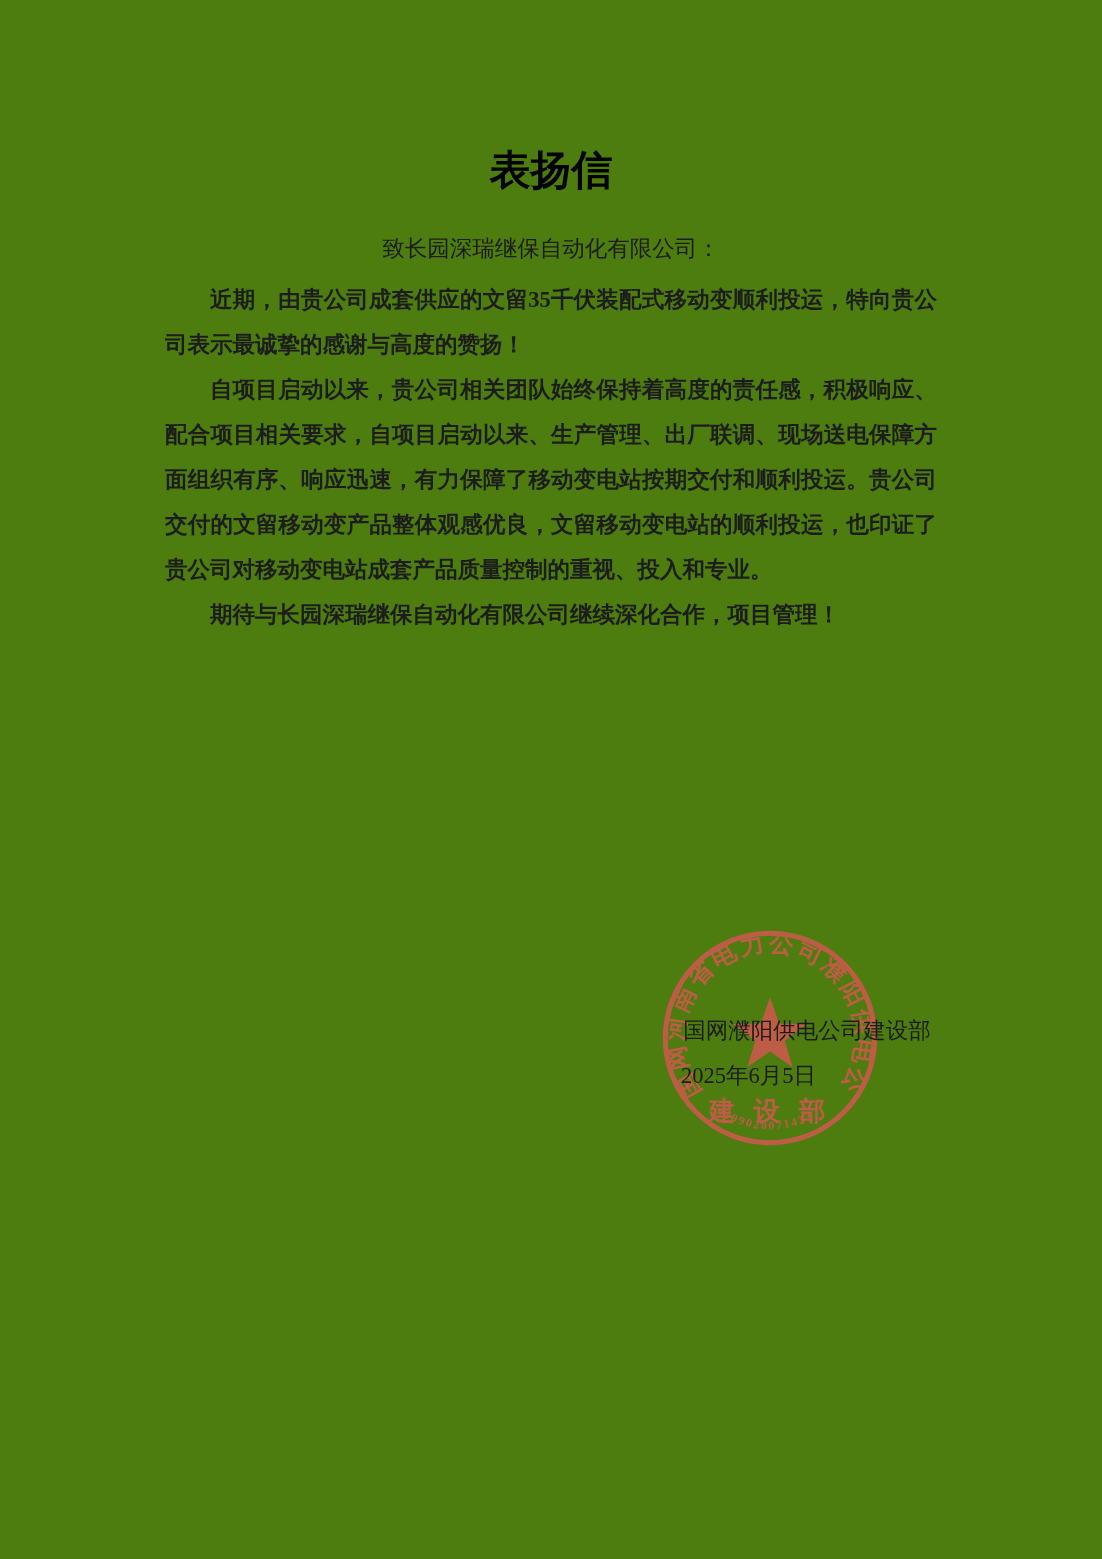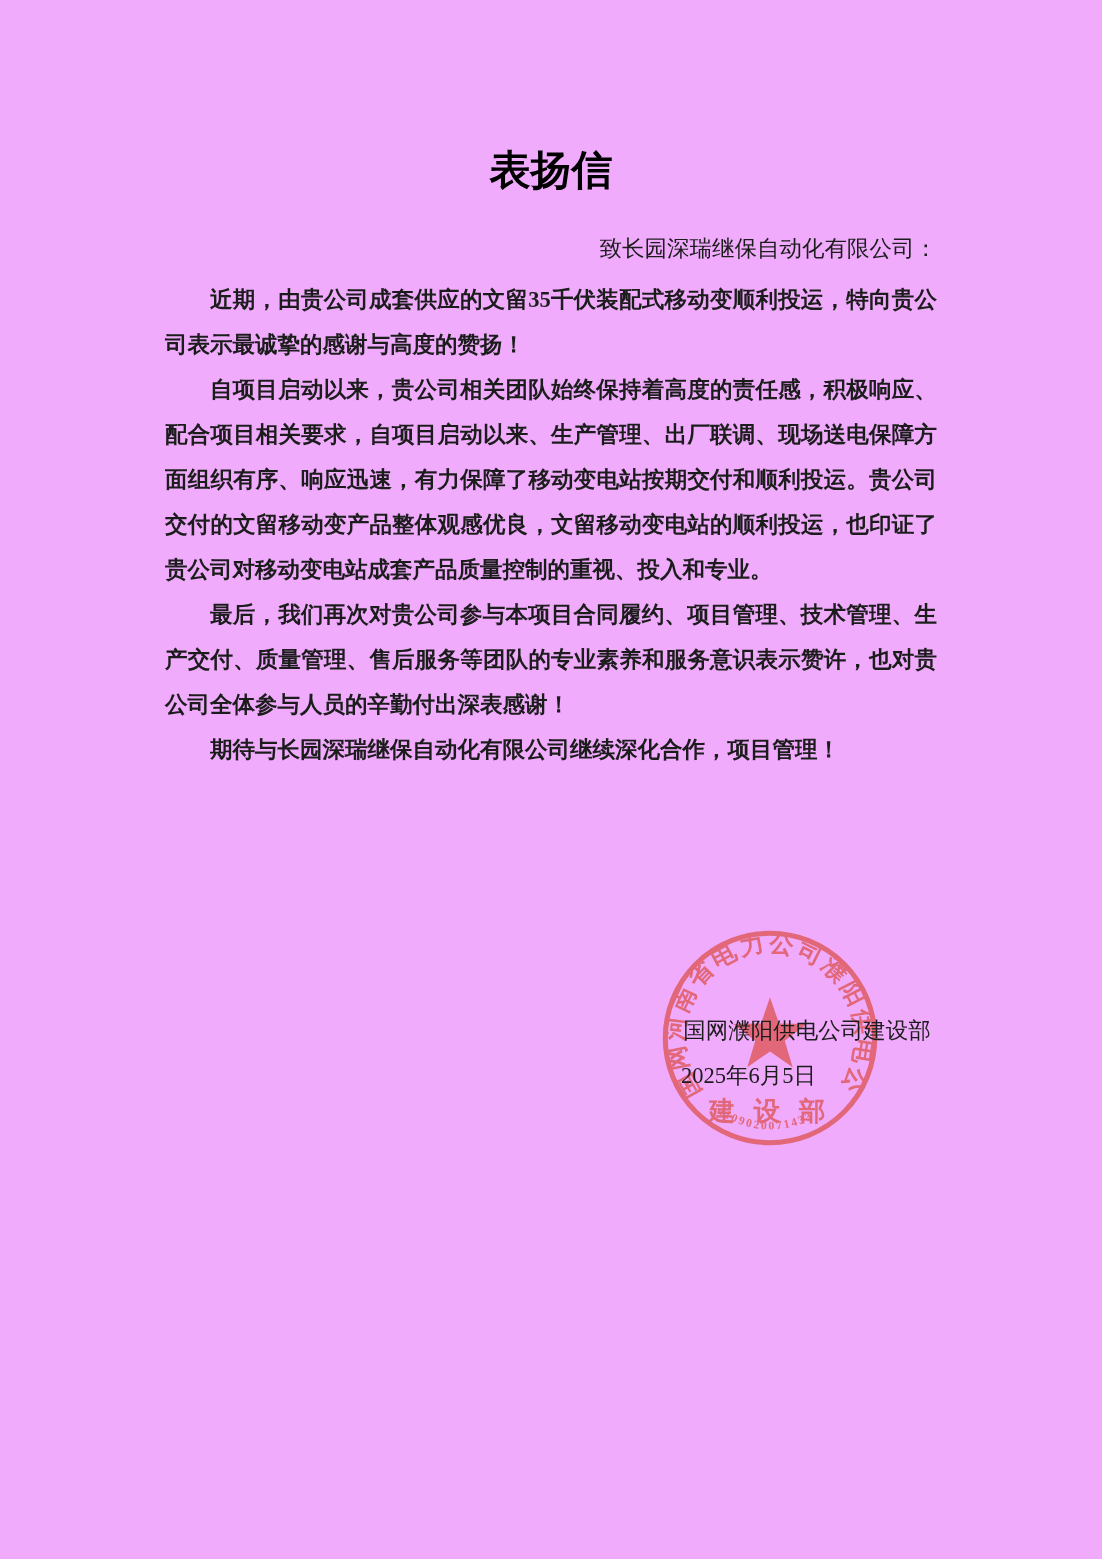--- a/index.html
+++ b/index.html
@@ -1,21 +1,21 @@
 <!DOCTYPE html>
 <html><head>
 <meta charset="utf-8">
 <style>
   html, body { margin: 0; padding: 0; background: #ffffff; }
   .page {
     position: relative;
     width: 1102px;
     height: 1559px;
     margin: 0 auto;
-    background: #f0abfc;
+    background: #4d7c0f;
     overflow: hidden;
     font-family: "Liberation Serif", "DejaVu Serif", serif;
     color: #1c1c1c;
   }
   .doc-title {
     position: absolute;
     left: 165px;
     top: 144px;
     width: 772px;
     text-align: center;
@@ -29,21 +29,21 @@
   .letter-body {
     position: absolute;
     left: 165px;
     top: 226px;
     width: 772px;
     font-size: 22.5px;
     line-height: 45px;
   }
   .salutation {
     margin: 0 0 6px 0;
-    text-align: right;
+    text-align: center;
   }
   .letter-body p.para {
     margin: 0;
     text-indent: 2em;
     text-align: justify;
     text-justify: inter-ideograph;
     font-weight: bold;
   }
   .signature-block {
     position: absolute;
@@ -81,21 +81,20 @@
 <body>
 
 <div class="page">
 
   <h1 class="doc-title">表扬信</h1>
 
   <div class="letter-body">
     <p class="salutation">致长园深瑞继保自动化有限公司：</p>
     <p class="para">近期，由贵公司成套供应的文留35千伏装配式移动变顺利投运，特向贵公司表示最诚挚的感谢与高度的赞扬！</p>
     <p class="para">自项目启动以来，贵公司相关团队始终保持着高度的责任感，积极响应、配合项目相关要求，自项目启动以来、生产管理、出厂联调、现场送电保障方面组织有序、响应迅速，有力保障了移动变电站按期交付和顺利投运。贵公司交付的文留移动变产品整体观感优良，文留移动变电站的顺利投运，也印证了贵公司对移动变电站成套产品质量控制的重视、投入和专业。</p>
-    <p class="para">最后，我们再次对贵公司参与本项目合同履约、项目管理、技术管理、生产交付、质量管理、售后服务等团队的专业素养和服务意识表示赞许，也对贵公司全体参与人员的辛勤付出深表感谢！</p>
     <p class="para">期待与长园深瑞继保自动化有限公司继续深化合作，项目管理！</p>
   </div>
 
   <svg class="stamp" viewBox="0 0 240 240" xmlns="http://www.w3.org/2000/svg" aria-hidden="true">
     <defs>
       <path id="ringPath" d="M 54.9 174.6 A 85 85 0 1 1 185.1 174.6" fill="none"></path>
       <path id="numPath" d="M 62.2 188.9 A 90 90 0 0 0 177.8 188.9" fill="none"></path>
     </defs>
     <circle cx="120" cy="120" r="103" fill="none" stroke="#dd5555" stroke-width="5"></circle>
     <polygon points="120,80 128.9,105.7 156.1,106.3 134.5,122.7 142.3,148.7 120,133.2 97.7,148.7 105.5,122.7 83.9,106.3 111.1,105.7" fill="#dd5555"></polygon>

